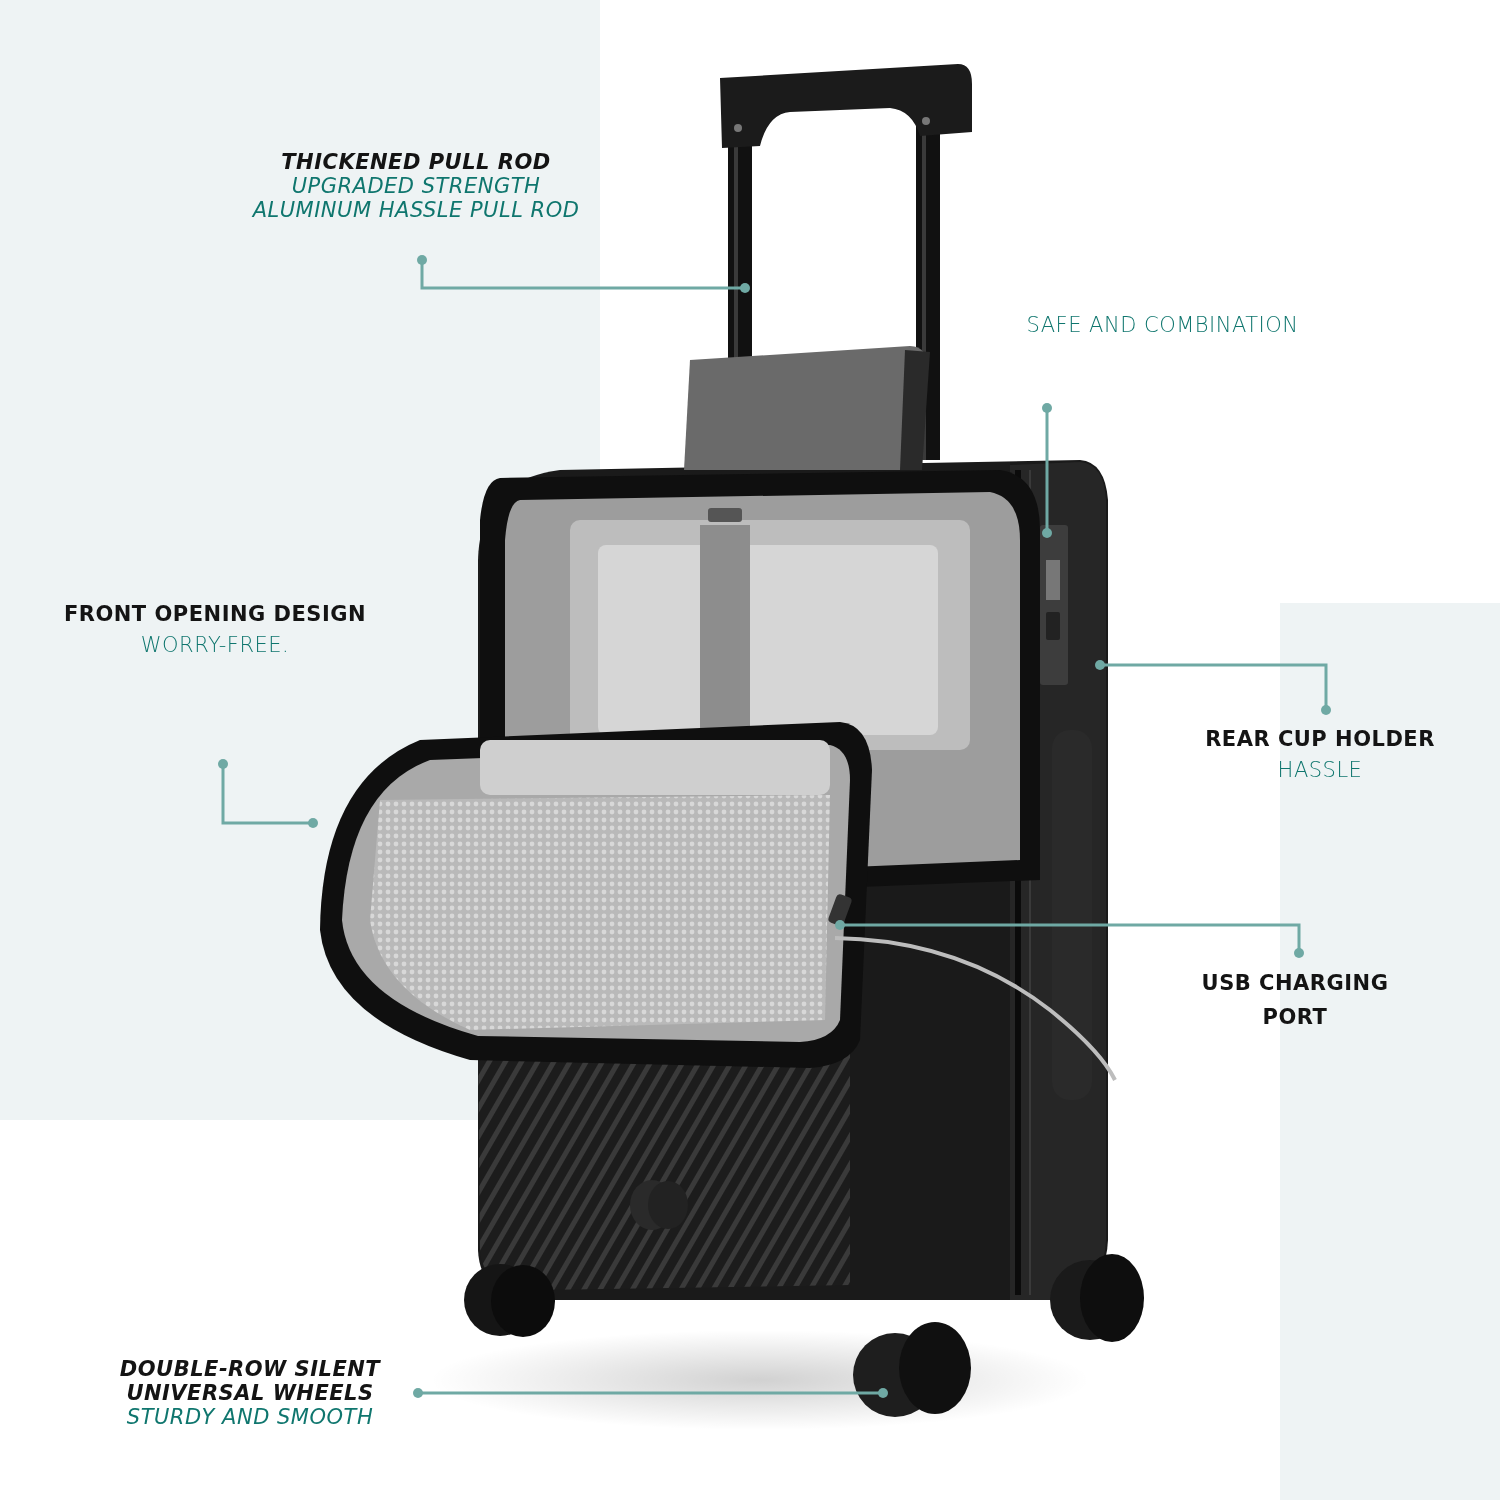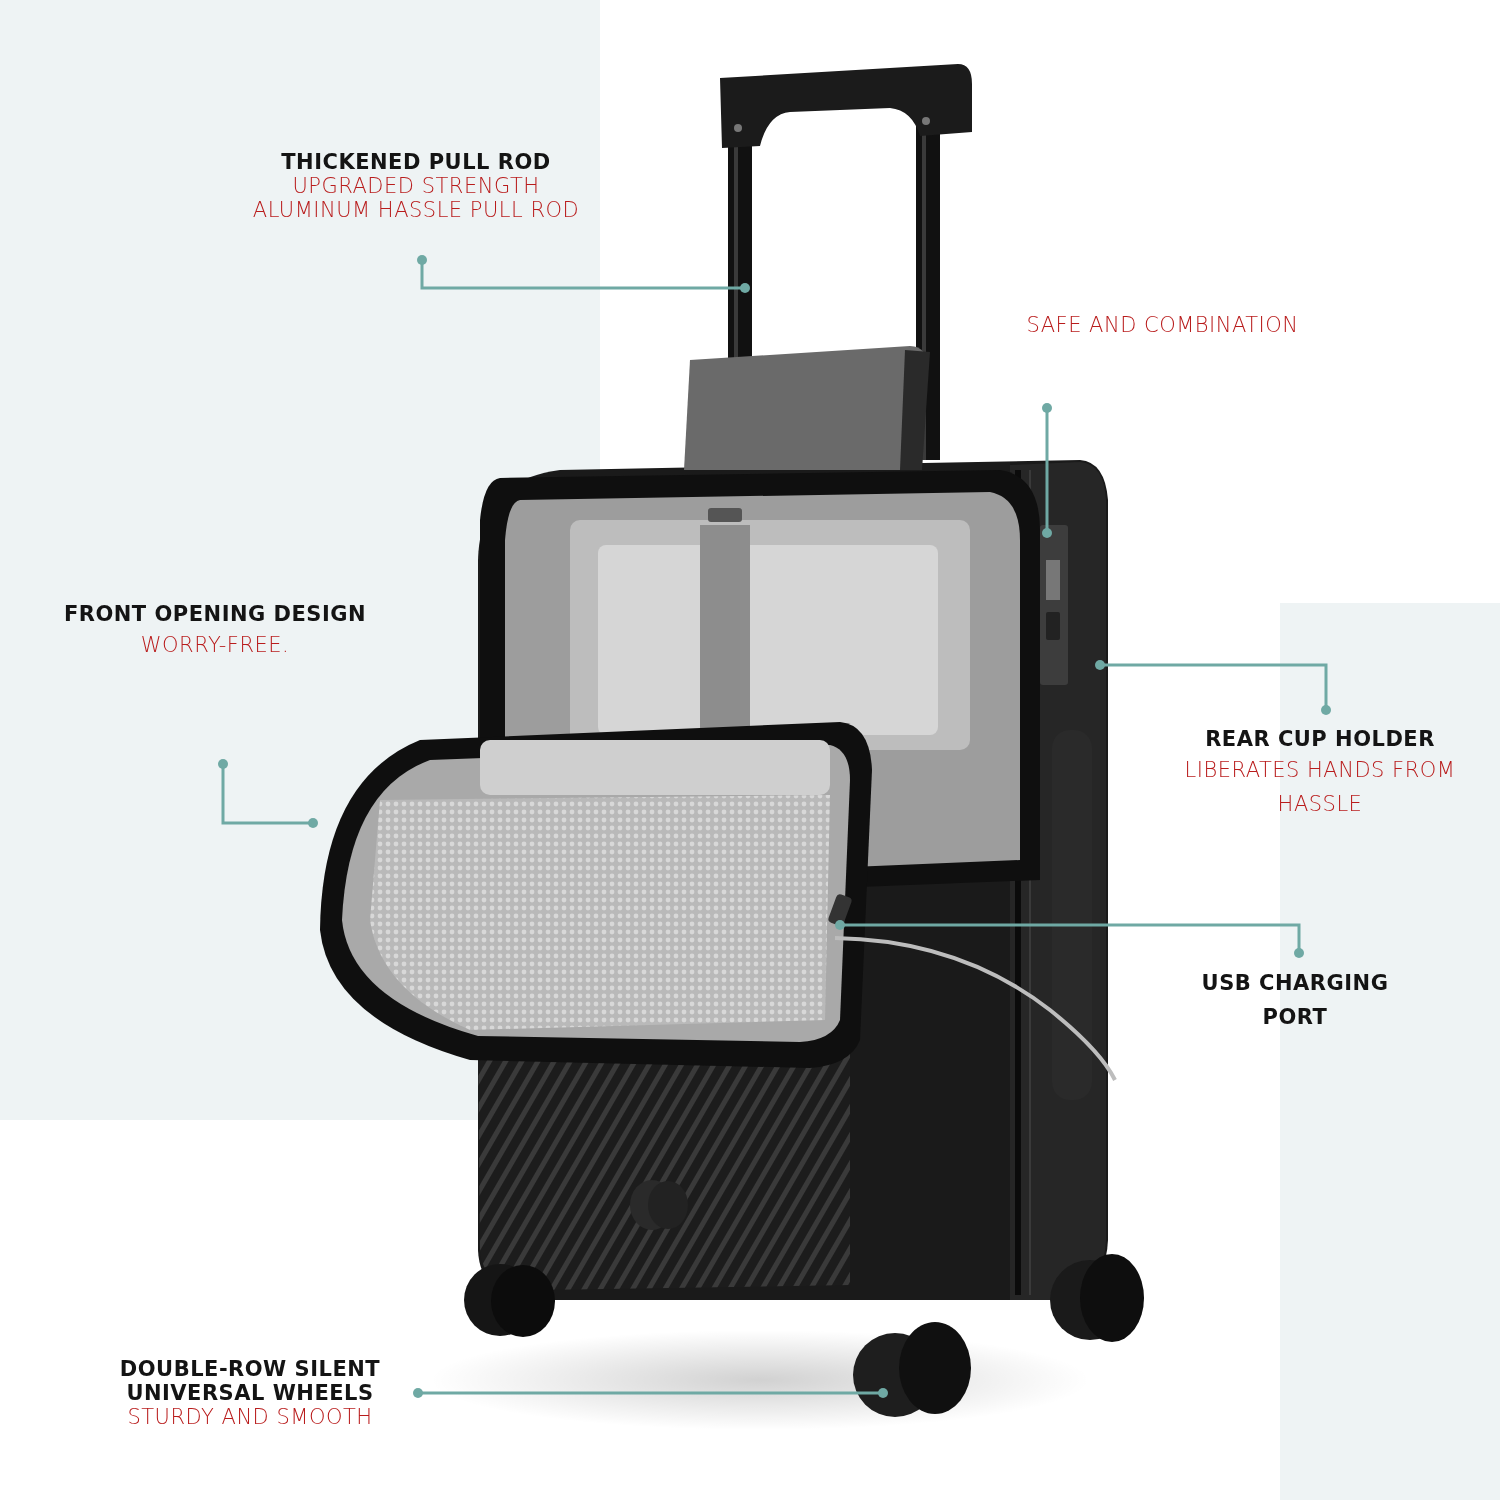--- a/index.html
+++ b/index.html
@@ -8,22 +8,22 @@
     background: #ffffff;
     font-family: "DejaVu Sans", "Liberation Sans", sans-serif;
     color: #1a1a1a;
   }
   .panel { position: absolute; background: #eef3f4; }
   #panel-left { left: 0; top: 0; width: 600px; height: 1120px; }
   #panel-right { left: 1280px; top: 603px; width: 220px; height: 897px; }
 
   .callout { position: absolute; text-align: center; letter-spacing: 0.5px; }
   .callout .title { font-weight: bold; font-size: 21px; line-height: 28px; color: #141414; }
-  .callout .desc  { font-size: 21px; line-height: 34px; color: #b91c1c; font-weight: 300; }
-  .callout.tight .desc, .callout.tight .title { line-height: 24px; }
+  .callout .desc  { font-size: 21px; line-height: 34px; color: #0f766e; font-weight: 300; }
+  .callout.tight .desc, .callout.tight .title { line-height: 24px; font-style: italic; }
 
   #suitcase-svg { position: absolute; left: 0; top: 0; }
   .lines { position: absolute; left: 0; top: 0; pointer-events: none; }
 </style>
 </head>
 <body>
 
 <div class="panel" id="panel-left"></div>
 <div class="panel" id="panel-right"></div>
 
@@ -145,21 +145,20 @@
   <div class="desc">SAFE AND COMBINATION</div>
 </div>
 
 <div class="callout" style="left:50px; top:600px; width:330px;">
   <div class="title">FRONT OPENING DESIGN</div>
   <div class="desc">WORRY-FREE.</div>
 </div>
 
 <div class="callout" style="left:1160px; top:725px; width:320px;">
   <div class="title">REAR CUP HOLDER</div>
-  <div class="desc">LIBERATES HANDS FROM</div>
   <div class="desc">HASSLE</div>
 </div>
 
 <div class="callout" style="left:1180px; top:966px; width:230px;">
   <div class="title" style="line-height:34px">USB CHARGING</div>
   <div class="title" style="line-height:34px">PORT</div>
 </div>
 
 <div class="callout tight" style="left:105px; top:1357px; width:290px;">
   <div class="title">DOUBLE-ROW SILENT</div>

